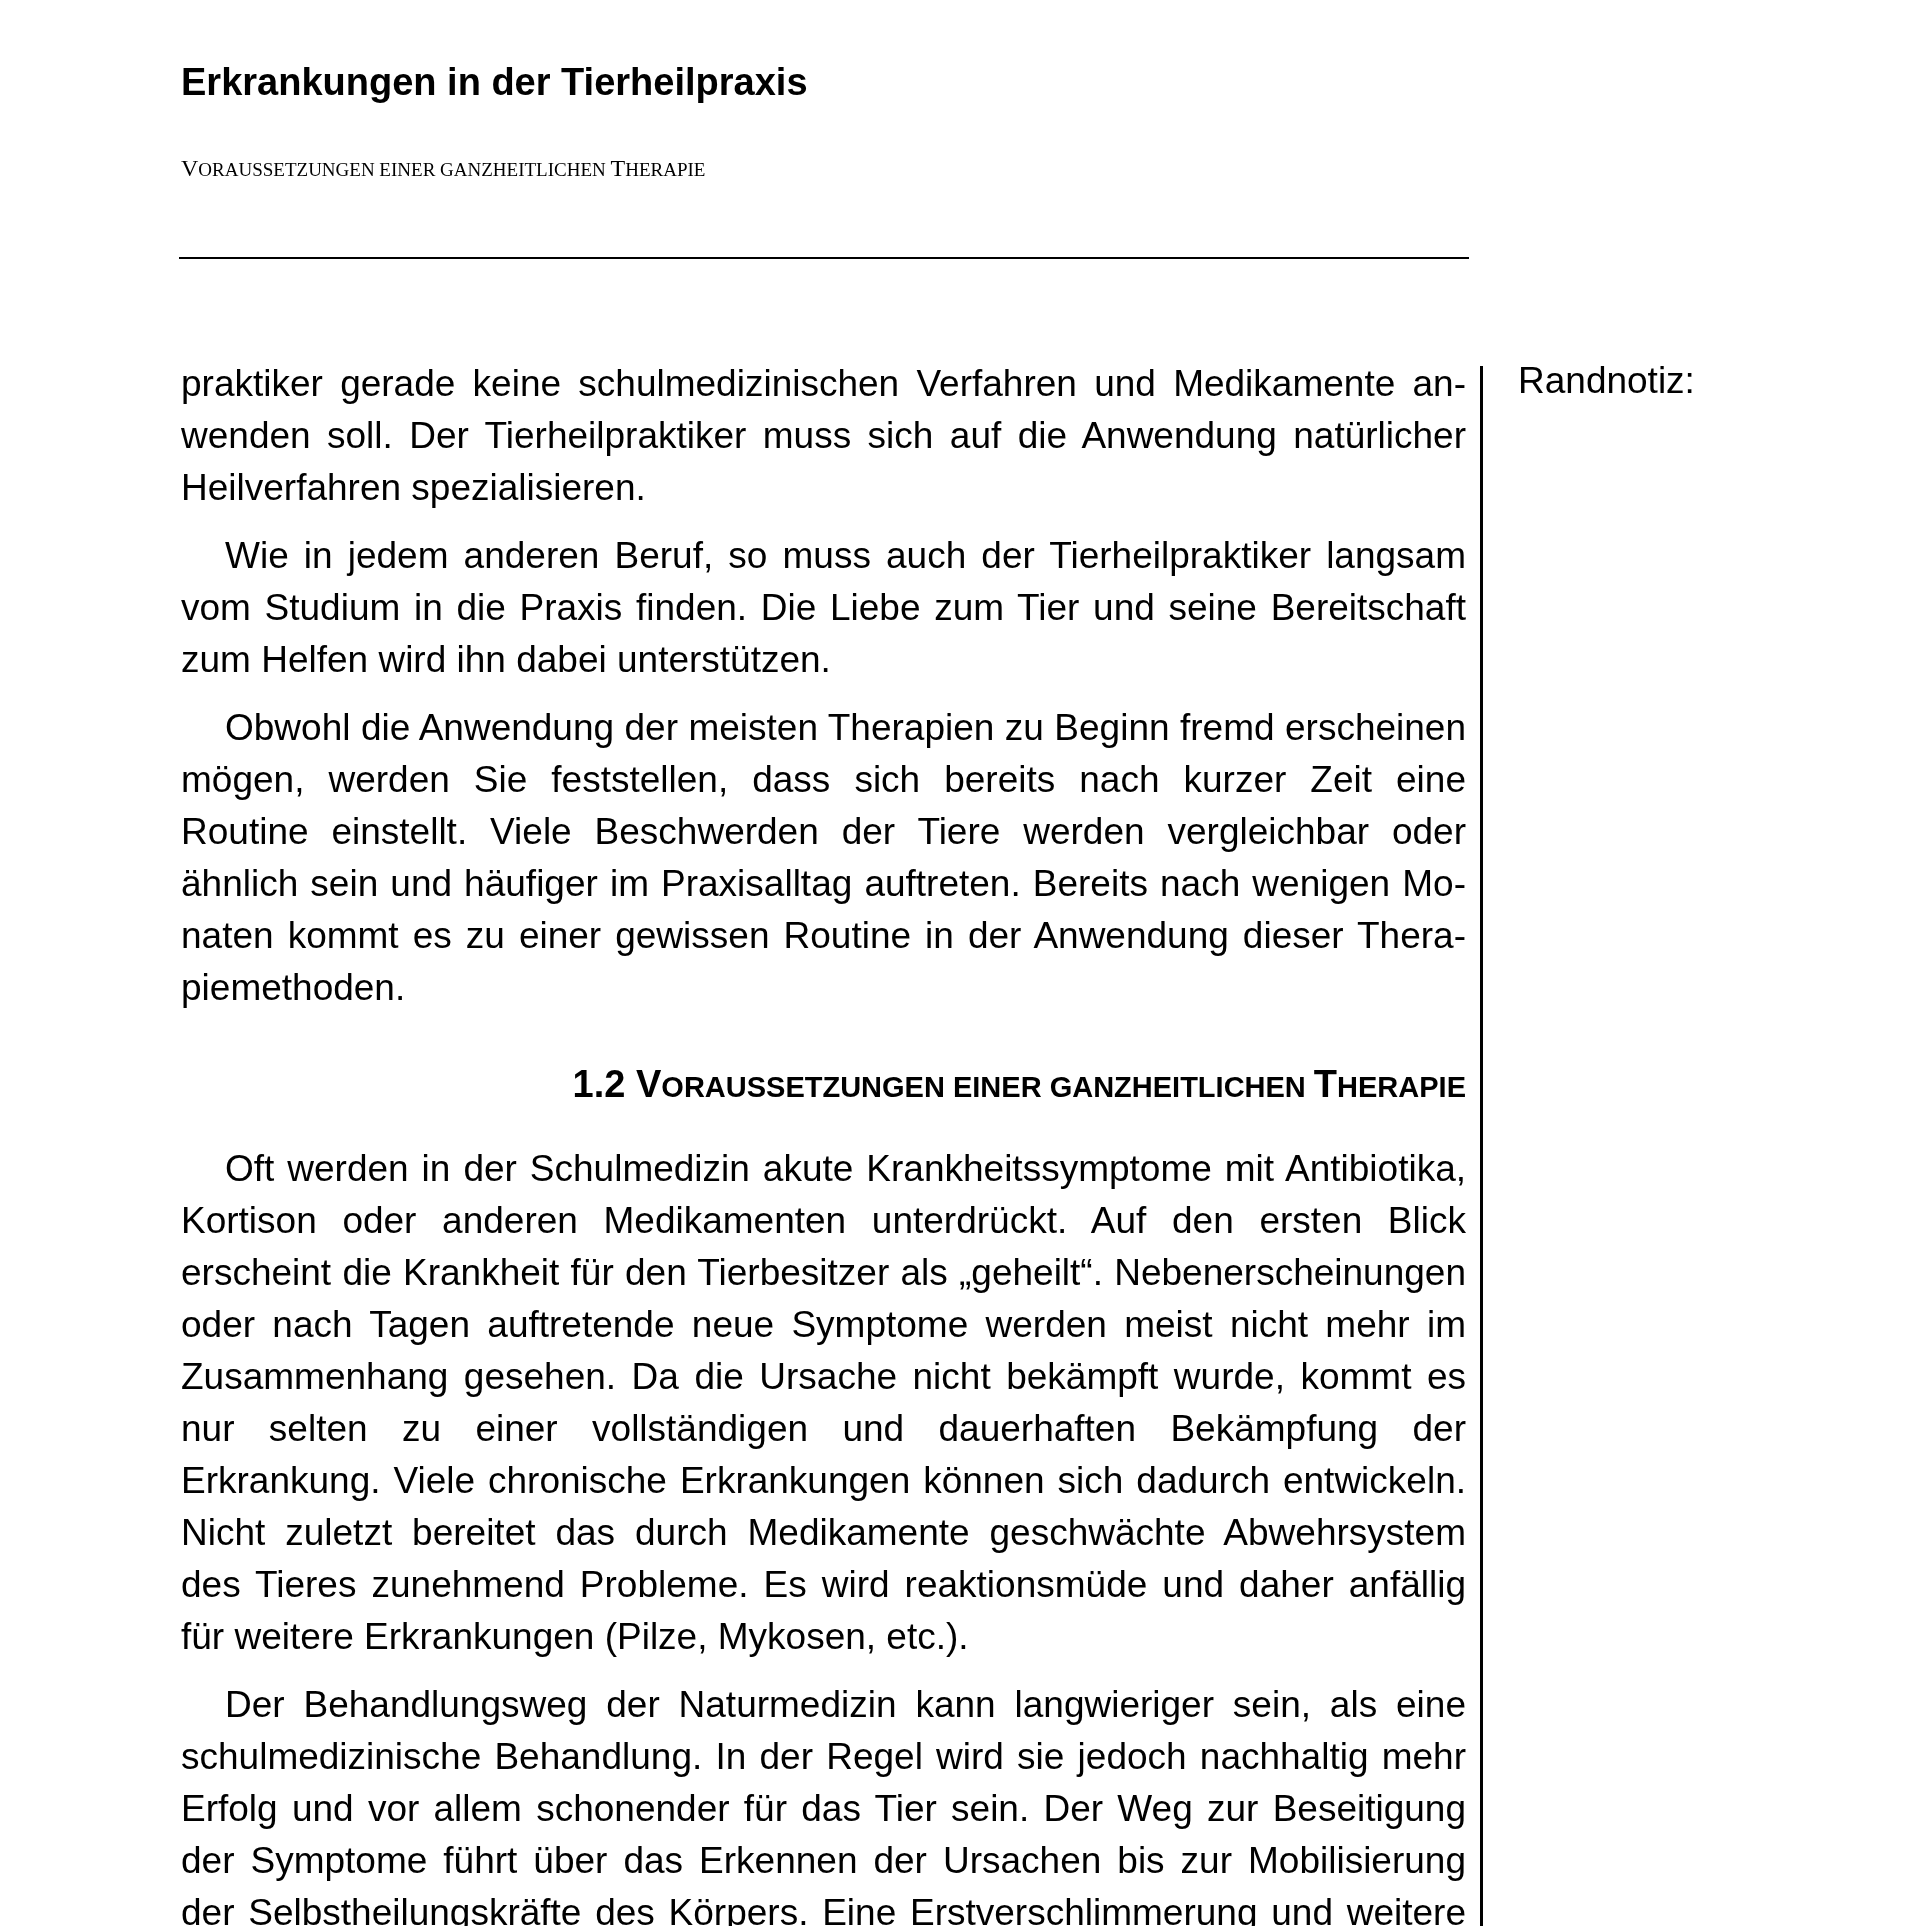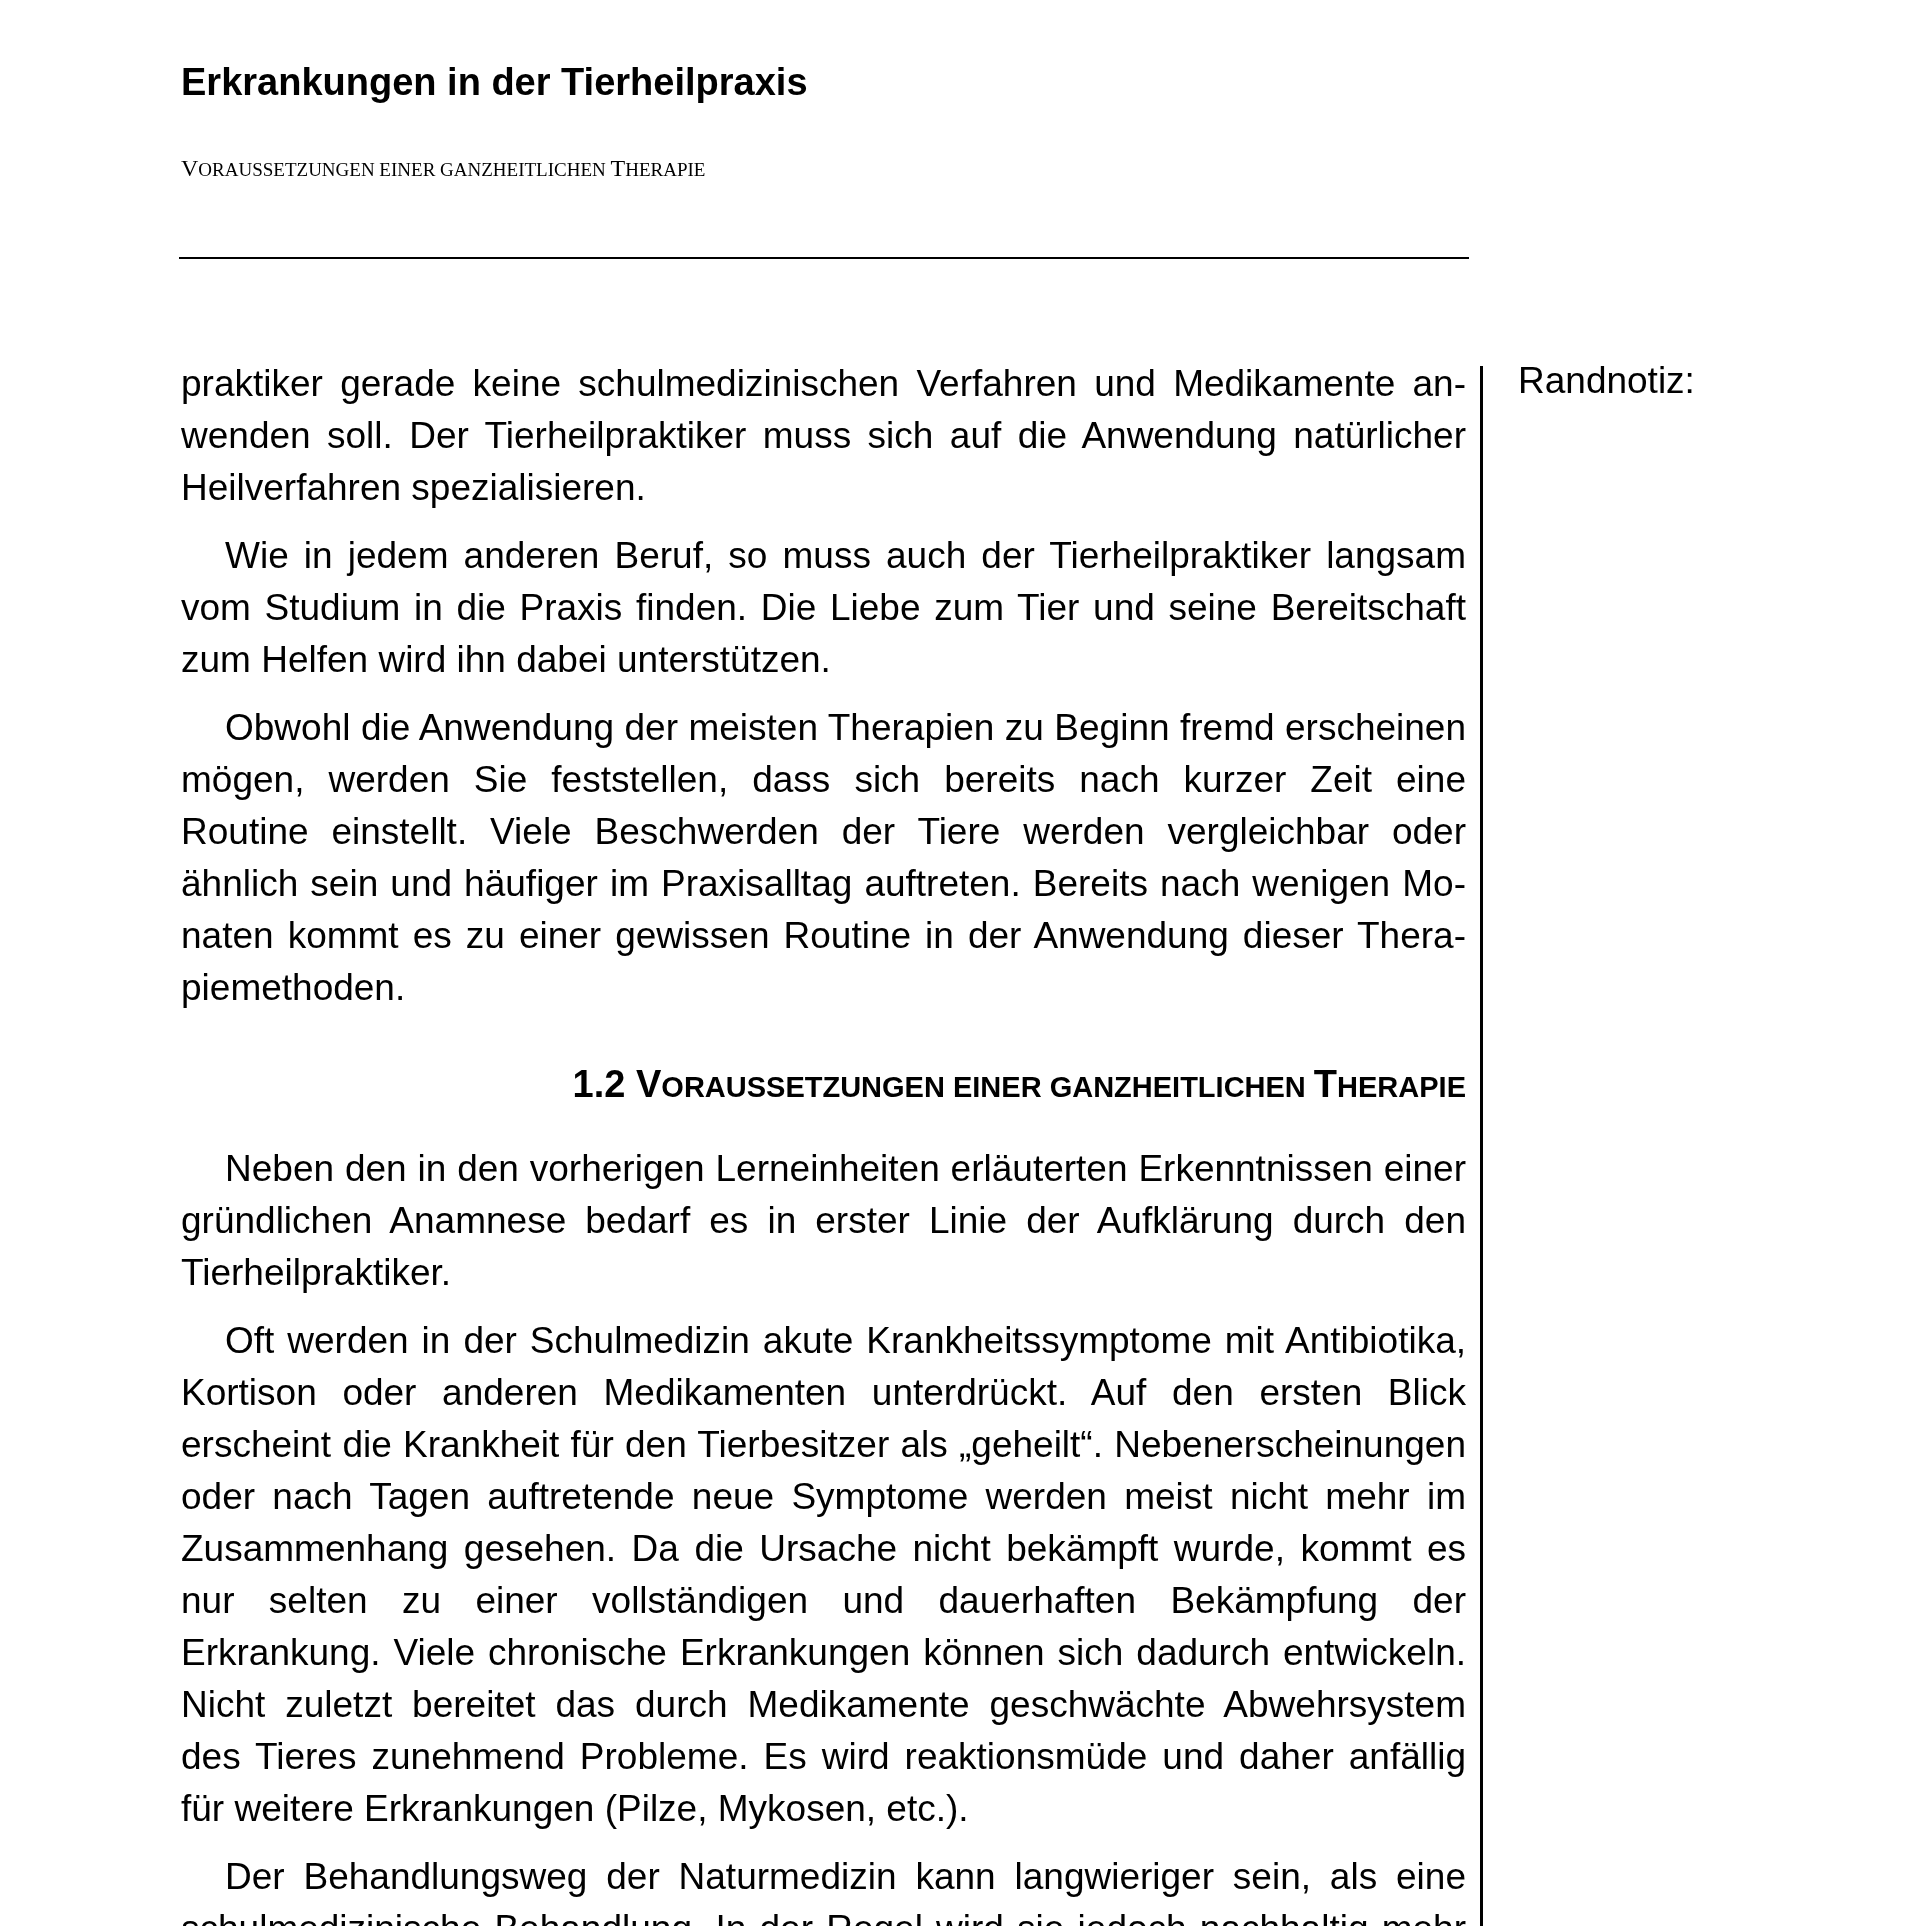--- a/index.html
+++ b/index.html
@@ -104,19 +104,18 @@
 
   <div class="content">
     <p>praktiker gerade keine schulmedizinischen Verfahren und Medikamente an­wenden soll. Der Tierheilpraktiker muss sich auf die Anwendung natürlicher Heilverfahren spezialisieren.</p>
     <p class="indent">Wie in jedem anderen Beruf, so muss auch der Tierheilpraktiker langsam vom Studium in die Praxis finden. Die Liebe zum Tier und seine Bereitschaft zum Helfen wird ihn dabei unterstützen.</p>
     <p class="indent">Obwohl die Anwendung der meisten Therapien zu Beginn fremd erschei­nen mögen, werden Sie feststellen, dass sich bereits nach kurzer Zeit eine Routine einstellt. Viele Beschwerden der Tiere werden vergleichbar oder ähnlich sein und häufiger im Praxisalltag auftreten. Bereits nach wenigen Mo­naten kommt es zu einer gewissen Routine in der Anwendung dieser Thera­piemethoden.</p>
 
     <div class="section-heading">
       <span>1.2 </span><span>V</span><span class="sc">ORAUSSETZUNGEN EINER GANZHEITLICHEN </span><span>T</span><span class="sc">HERAPIE</span>
     </div>
 
-    <p class="indent">Neben den in den vorherigen Lerneinheiten erläuterten Erkenntnissen ei­ner gründlichen Anamnese bedarf es in erster Linie der Aufklärung durch den Tierheilpraktiker.</p>
     <p class="indent">Oft werden in der Schulmedizin akute Krankheitssymptome mit Antibio­tika, Kortison oder anderen Medikamenten unterdrückt. Auf den ersten Blick erscheint die Krankheit für den Tierbesitzer als „geheilt“. Nebenerschei­nungen oder nach Tagen auftretende neue Symptome werden meist nicht mehr im Zusammenhang gesehen. Da die Ursache nicht bekämpft wurde, kommt es nur selten zu einer vollständigen und dauerhaften Bekämpfung der Erkrankung. Viele chronische Erkrankungen können sich dadurch entwi­ckeln. Nicht zuletzt bereitet das durch Medikamente geschwächte Abwehr­system des Tieres zunehmend Probleme. Es wird reaktionsmüde und daher anfällig für weitere Erkrankungen (Pilze, Mykosen, etc.).</p>
     <p class="indent">Der Behandlungsweg der Naturmedizin kann langwieriger sein, als eine schulmedizinische Behandlung. In der Regel wird sie jedoch nachhaltig mehr Erfolg und vor allem schonender für das Tier sein. Der Weg zur Beseitigung der Symptome führt über das Erkennen der Ursachen bis zur Mobilisierung der Selbstheilungskräfte des Körpers. Eine Erstverschlimmerung und weitere Symptome können daher auftreten, bevor eine Besserung sichtbar und</p>
   </div>
 
 </div>
 
 
 </body></html>

